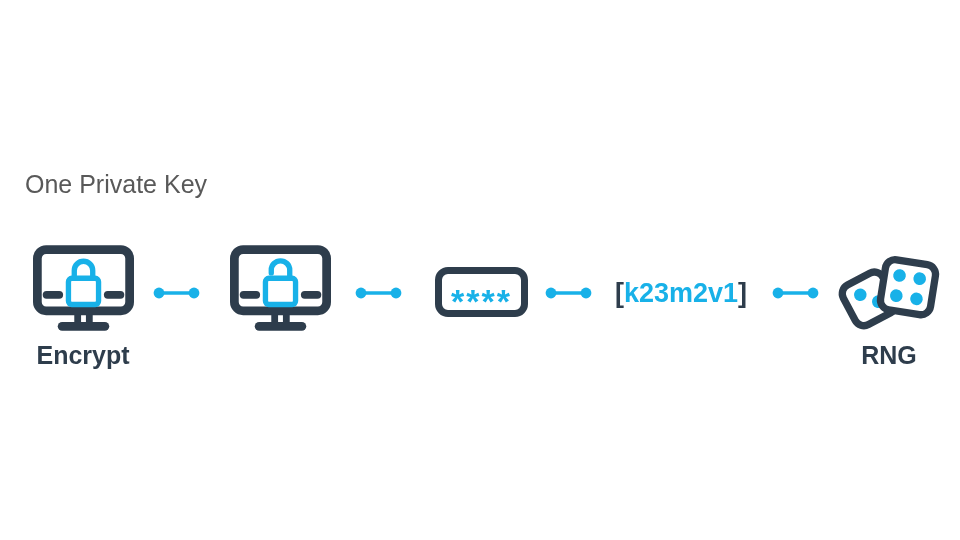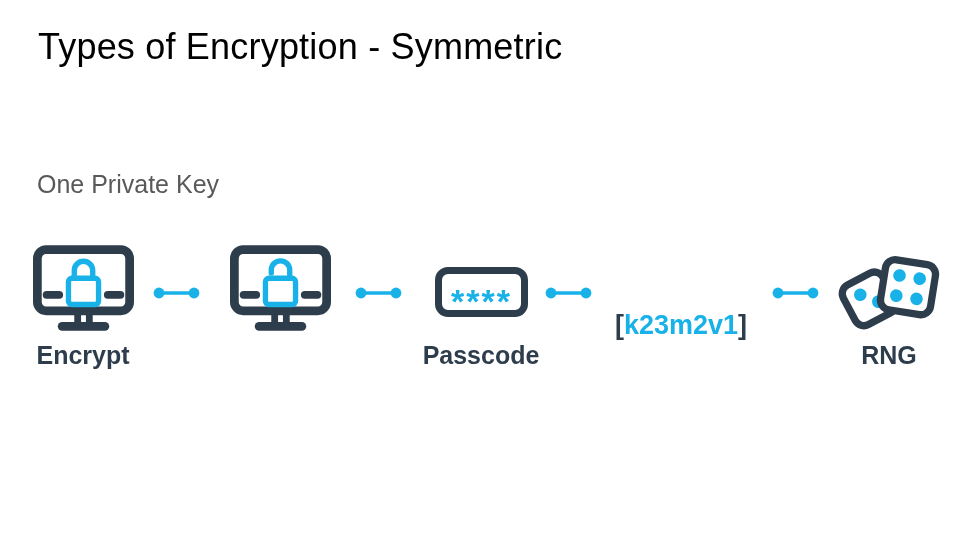--- a/index.html
+++ b/index.html
@@ -21,21 +21,21 @@
     top: 26px;
     margin: 0;
     font-size: 36px;
     font-weight: 400;
     color: var(--title-color, #000000);
     letter-spacing: 0.2px;
     white-space: nowrap;
   }
   .slide-subtitle {
     position: absolute;
-    left: 37px;
+    left: 25px;
     top: 170px;
     font-size: 25px;
     font-weight: 400;
     color: var(--subtitle-color, #595959);
     white-space: nowrap;
   }
   .icon-abs { position: absolute; }
   .flow-label {
     position: absolute;
     top: 340px;
@@ -76,34 +76,32 @@
     position: absolute;
     left: 596px;
     top: 273px;
     width: 170px;
     text-align: center;
     font-size: 27px;
     font-weight: 700;
     line-height: 40px;
     white-space: nowrap;
     color: var(--icon-dark, #2e3d4c);
-    margin-top: 32px;
   }
   .random-string .inner { color: var(--accent-cyan, #18b1e8); }
   .connector {
     position: absolute;
     top: 287px;
   }
 </style>
 </head>
 <body>
 
 <div class="slide">
 
-  <h1 class="slide-title">Types of Encryption - Symmetric</h1>
 
   <div class="slide-subtitle">One Private Key</div>
 
   <svg class="icon-abs" style="left:33px; top:245px;" width="101" height="86" viewBox="0 0 104 88">
     <g>
       <rect x="4.5" y="4.5" width="95" height="63" rx="9" fill="#ffffff" class="stroke-dark" stroke-width="9"></rect>
       <line x1="14" y1="51" x2="27" y2="51" class="stroke-dark" stroke-width="8" stroke-linecap="round"></line>
       <line x1="77" y1="51" x2="90" y2="51" class="stroke-dark" stroke-width="8" stroke-linecap="round"></line>
       <line x1="46" y1="71" x2="46" y2="80" class="stroke-dark" stroke-width="7"></line>
       <line x1="58" y1="71" x2="58" y2="80" class="stroke-dark" stroke-width="7"></line>
@@ -139,21 +137,20 @@
 
   <svg class="connector" style="left:355px;" width="47" height="12" viewBox="0 0 47 12">
     <line x1="6" y1="6" x2="41" y2="6" class="stroke-cyan" stroke-width="3.6"></line>
     <circle cx="6" cy="6" r="5.4" class="fill-cyan"></circle>
     <circle cx="41" cy="6" r="5.4" class="fill-cyan"></circle>
   </svg>
 
   <div class="passcode-box">
     <span class="passcode-mask">****</span>
   </div>
-  <div class="flow-label" style="left:396px;">Passcode</div>
 
   <svg class="connector" style="left:545px;" width="47" height="12" viewBox="0 0 47 12">
     <line x1="6" y1="6" x2="41" y2="6" class="stroke-cyan" stroke-width="3.6"></line>
     <circle cx="6" cy="6" r="5.4" class="fill-cyan"></circle>
     <circle cx="41" cy="6" r="5.4" class="fill-cyan"></circle>
   </svg>
 
   <div class="random-string">
     <span>[</span><span class="inner">k23m2v1</span><span>]</span>
   </div>

